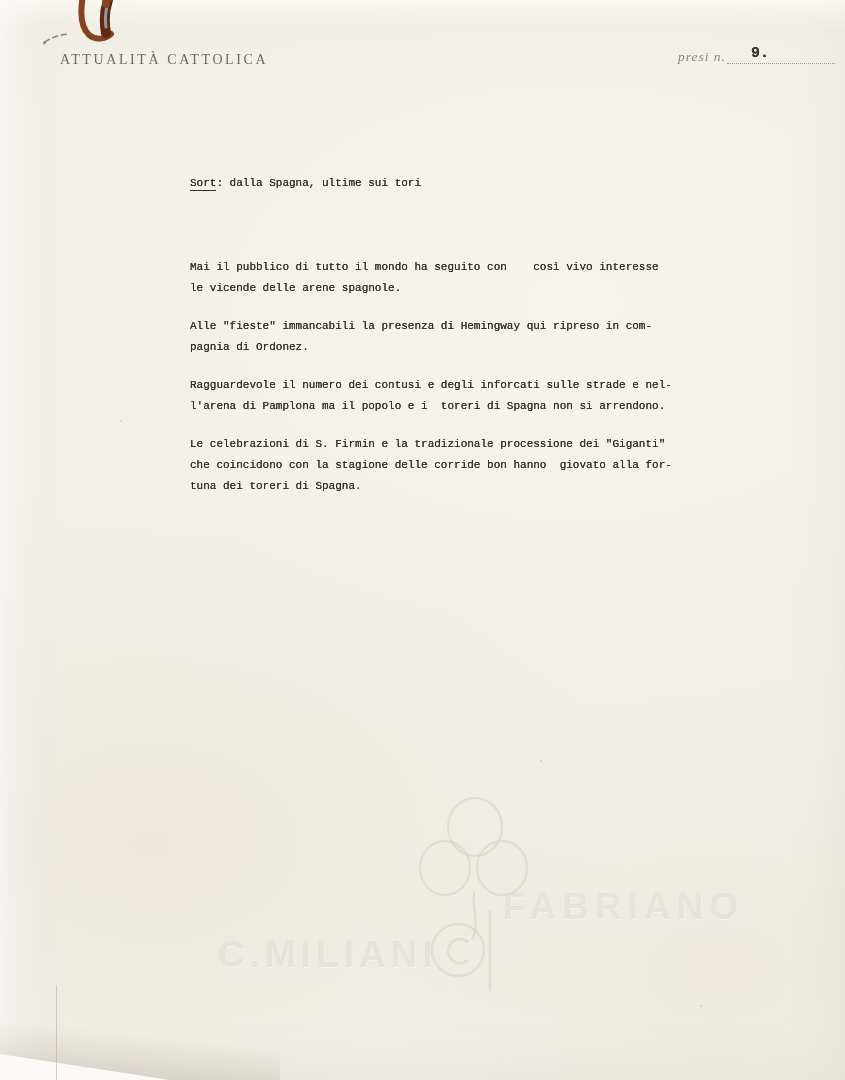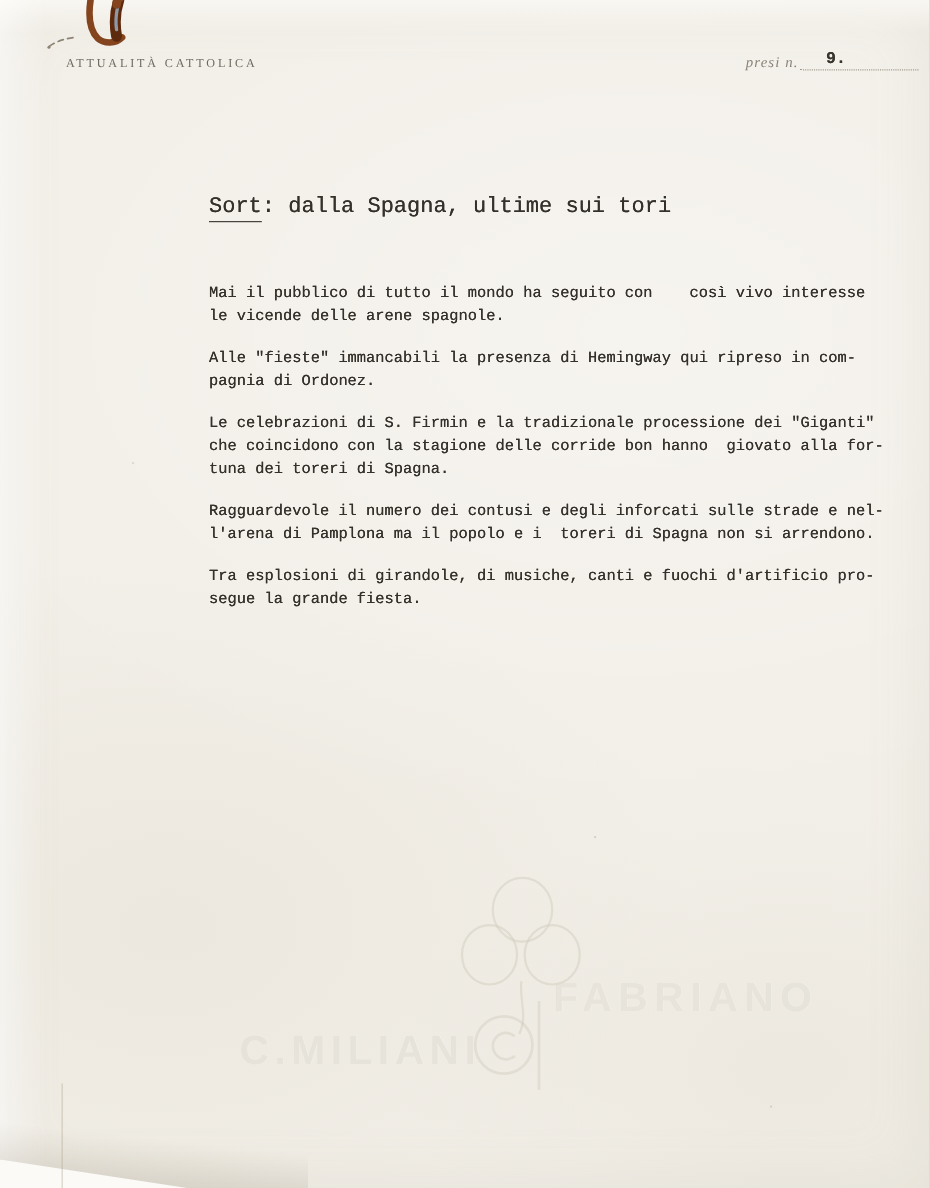--- a/index.html
+++ b/index.html
@@ -25,21 +25,21 @@
     pointer-events:none;}
   .corner-white{position:absolute;left:0;bottom:0;width:170px;height:40px;
     background:#fbfaf7;clip-path:polygon(0 35%, 100% 100%, 0 100%);pointer-events:none;}
   .edge-line{position:absolute;left:56px;bottom:0;width:1px;height:95px;
     background:rgba(178,169,148,0.55);pointer-events:none;}
 
   
   .letterhead{
     position:absolute;left:60px;top:52px;
     font-family:"Liberation Serif", serif;
-    font-size:11px;letter-spacing:2.6px;
+    font-size:14px;letter-spacing:2.6px;
     color:#6f6a60;
   }
 
   
   .folio-label{
     position:absolute;left:678px;top:49px;
     font-family:"Liberation Serif", serif;font-style:italic;
     font-size:13.5px;color:#8a8378;letter-spacing:1px;
   }
   .folio-dots{
@@ -50,32 +50,32 @@
     position:absolute;left:751px;top:45px;
     font-family:"Liberation Mono","DejaVu Sans Mono",monospace;
     font-size:15px;font-weight:bold;color:#39362f;
     text-shadow:0 0 0.5px #39362f;
   }
 
   
   .doc-title{
     position:absolute;left:190px;top:177px;
     font-family:"Liberation Mono","DejaVu Sans Mono",monospace;
-    font-size:20px;color:#34312b;
+    font-size:11px;color:#34312b;
     text-shadow:0 0 0.45px #34312b;
     white-space:pre;
   }
   .doc-title .u{border-bottom:1.4px solid #34312b;padding-bottom:1px;}
   .body-text{
     position:absolute;left:190px;top:257px;width:645px;
   }
   .body-text p{
     margin:0 0 17px 0;
     font-family:"Liberation Mono","DejaVu Sans Mono",monospace;
-    font-size:14px;line-height:21px;
+    font-size:11px;line-height:21px;
     color:#34312b;
     text-shadow:0 0 0.45px #34312b;
     white-space:pre-wrap;
   }
 
   
   .ink-mark{position:absolute;left:72px;top:-4px;}
   .ink-flick{position:absolute;left:42px;top:30px;}
 
   
@@ -137,26 +137,24 @@
   <div class="folio-dots"></div>
   <div class="folio-number">9.</div>
 
   <div class="doc-title"><span class="u">Sort</span><span>: dalla Spagna, ultime sui tori</span></div>
 
   <div class="body-text">
     <p>Mai il pubblico di tutto il mondo ha seguito con    così vivo interesse
 le vicende delle arene spagnole.</p>
     <p>Alle "fieste" immancabili la presenza di Hemingway qui ripreso in com-
 pagnia di Ordonez.</p>
+    <p>Ragguardevole il numero dei contusi e degli inforcati sulle strade e nel-
+l'arena di Pamplona ma il popolo e i  toreri di Spagna non si arrendono.</p>
     <p>Le celebrazioni di S. Firmin e la tradizionale processione dei "Giganti"
 che coincidono con la stagione delle corride bon hanno  giovato alla for-
 tuna dei toreri di Spagna.</p>
-    <p>Ragguardevole il numero dei contusi e degli inforcati sulle strade e nel-
-l'arena di Pamplona ma il popolo e i  toreri di Spagna non si arrendono.</p>
-    <p>Tra esplosioni di girandole, di musiche, canti e fuochi d'artificio pro-
-segue la grande fiesta.</p>
   </div>
 
   <div class="speck" style="left:540px;top:760px;width:2px;height:2px;opacity:.35;"></div>
   <div class="speck" style="left:120px;top:420px;width:2px;height:1.6px;opacity:.25;"></div>
   <div class="speck" style="left:700px;top:1005px;width:2.4px;height:2px;opacity:.3;"></div>
 
 </div>
 
 </body></html>

